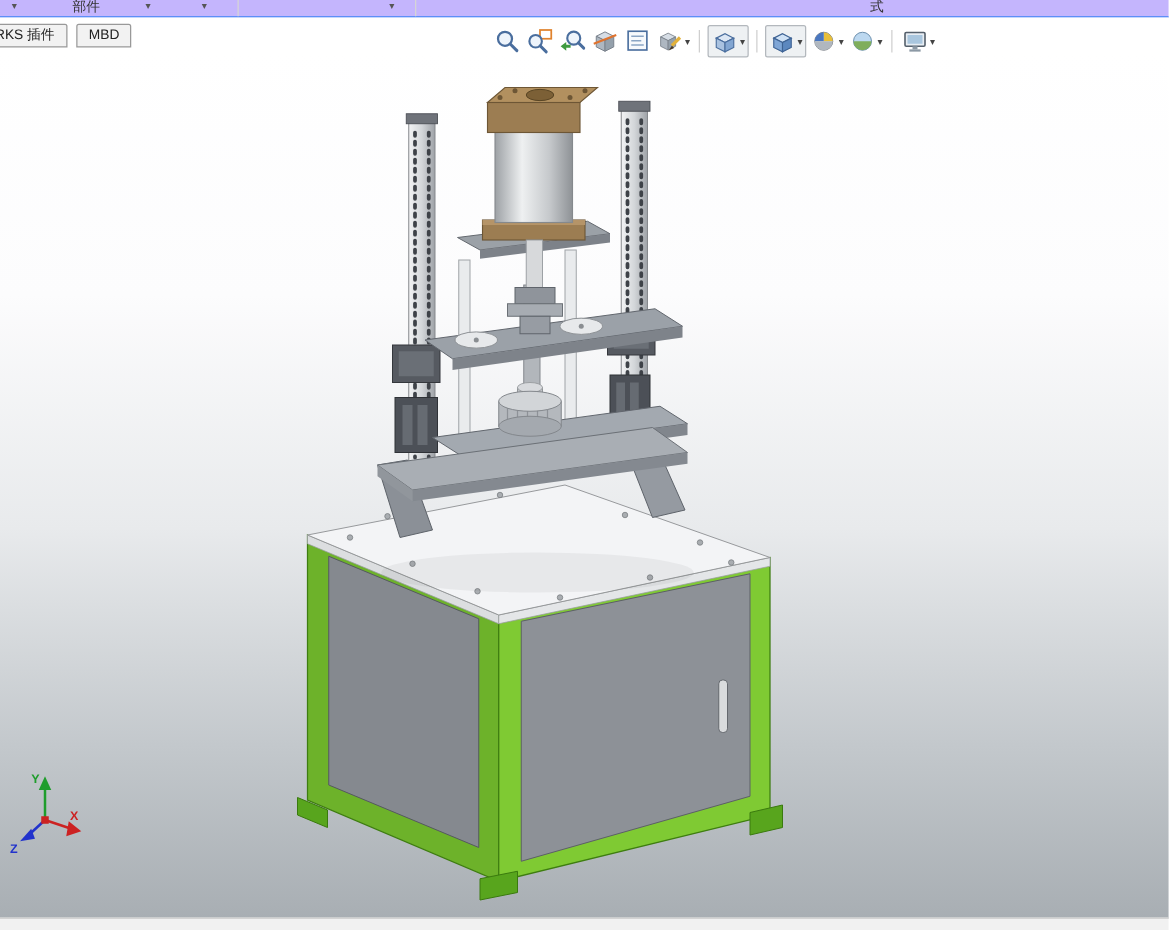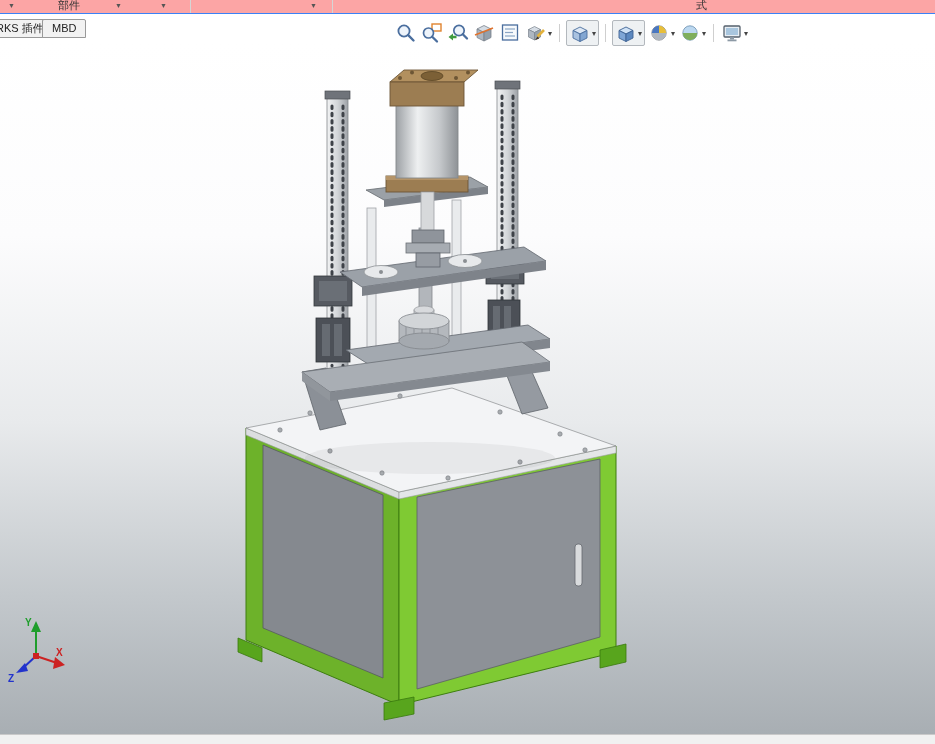--- a/index.html
+++ b/index.html
@@ -1,21 +1,21 @@
 <!DOCTYPE html>
 <html style="--frame-green: #6db22a; --frame-green-light: #7fca33; --frame-green-dark: #58a51d; --panel-gray: #8d9197; --panel-gray-dark: #85898f; --table-white: #f3f4f6; --axis-x: #cc2222; --axis-y: #1f9d2c; --axis-z: #2233cc;"><head>
 <meta charset="utf-8">
 <style>
   html,body{margin:0;padding:0}
   body{
     width:935px;height:744px;overflow:hidden;position:relative;
     font-family:"Liberation Sans",sans-serif;background:#ffffff;
   }
   
-  .top-row{position:absolute;top:0;left:0;right:0;height:13px;background:#fca5a5;
+  .top-row{position:absolute;top:0;left:0;right:0;height:13px;background:#c4b5fd;
            border-bottom:1px solid #3b82f6;z-index:6}
   .top-row .lbl{position:absolute;top:-2px;font-size:11px;color:#333;white-space:nowrap}
   .top-row .caret{position:absolute;top:2px;font-size:7px;color:#555;cursor:default}
   .top-row .vsep{position:absolute;top:0;width:1px;height:13px;background:#d5d5d5}
   
   .tab-row{position:absolute;top:14px;left:0;right:0;height:28px;background:#ffffff;z-index:6}
   .cm-tab{position:absolute;top:5px;height:17px;line-height:17px;padding:0 9px;
           border:1px solid #999;background:#f2f2f2;font-size:11px;color:#222;
           border-radius:2px 2px 0 0;cursor:default;white-space:nowrap}
   
@@ -59,21 +59,21 @@
   <div class="vsep" style="left:190px"></div>
   <span class="caret" style="left:310px">▼</span>
   <div class="vsep" style="left:332px"></div>
   <span class="lbl" style="left:696px">式</span>
 </div>
 
 <div class="tab-row">
   <div class="cm-tab" style="left:-14px">
     <span>RKS 插件</span>
   </div>
-  <div class="cm-tab" style="left:42px">
+  <div class="cm-tab" style="left:61px">
     <span>MBD</span>
   </div>
 </div>
 
 <div class="headsup">
 
   <div class="hgroup">
       <div class="hbtn">
     <svg width="22" height="22" viewBox="0 0 22 22">
       <circle cx="9" cy="9" r="5.6" fill="#eef4fb" stroke="#4a6e9e" stroke-width="1.8"></circle>

